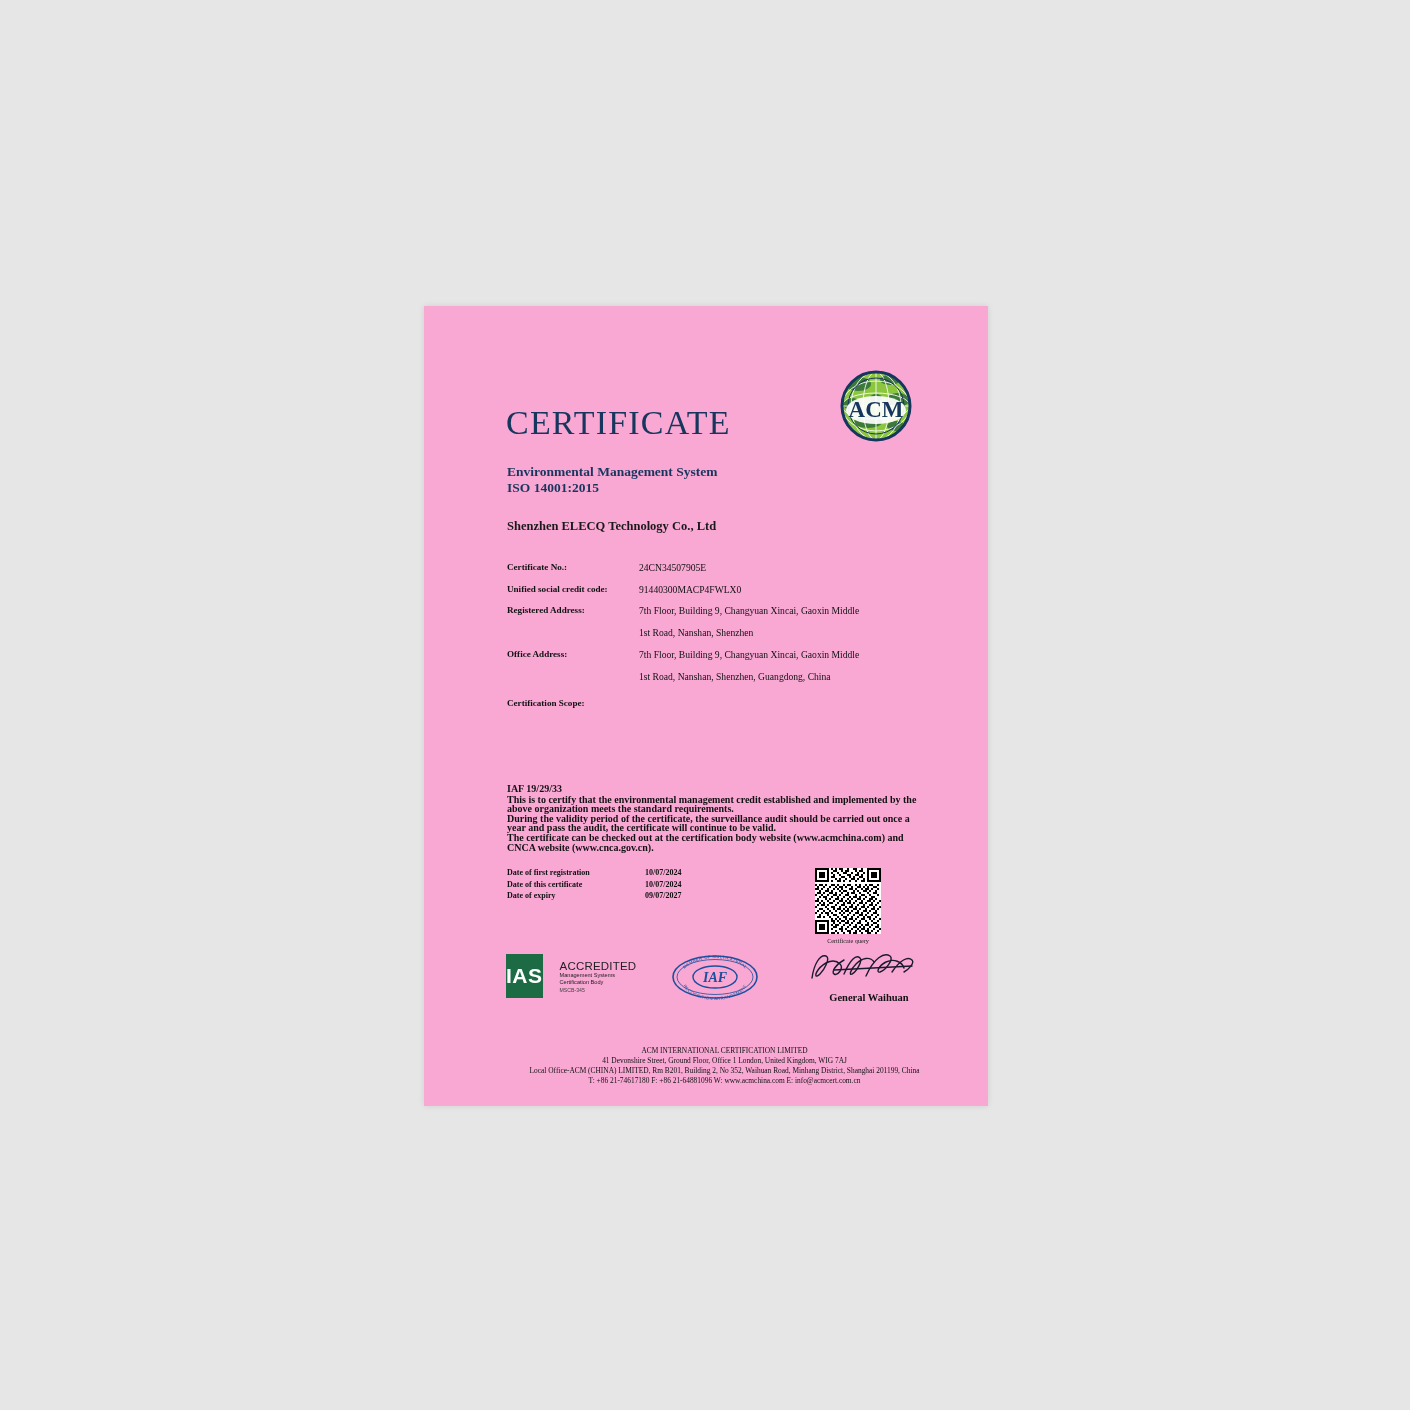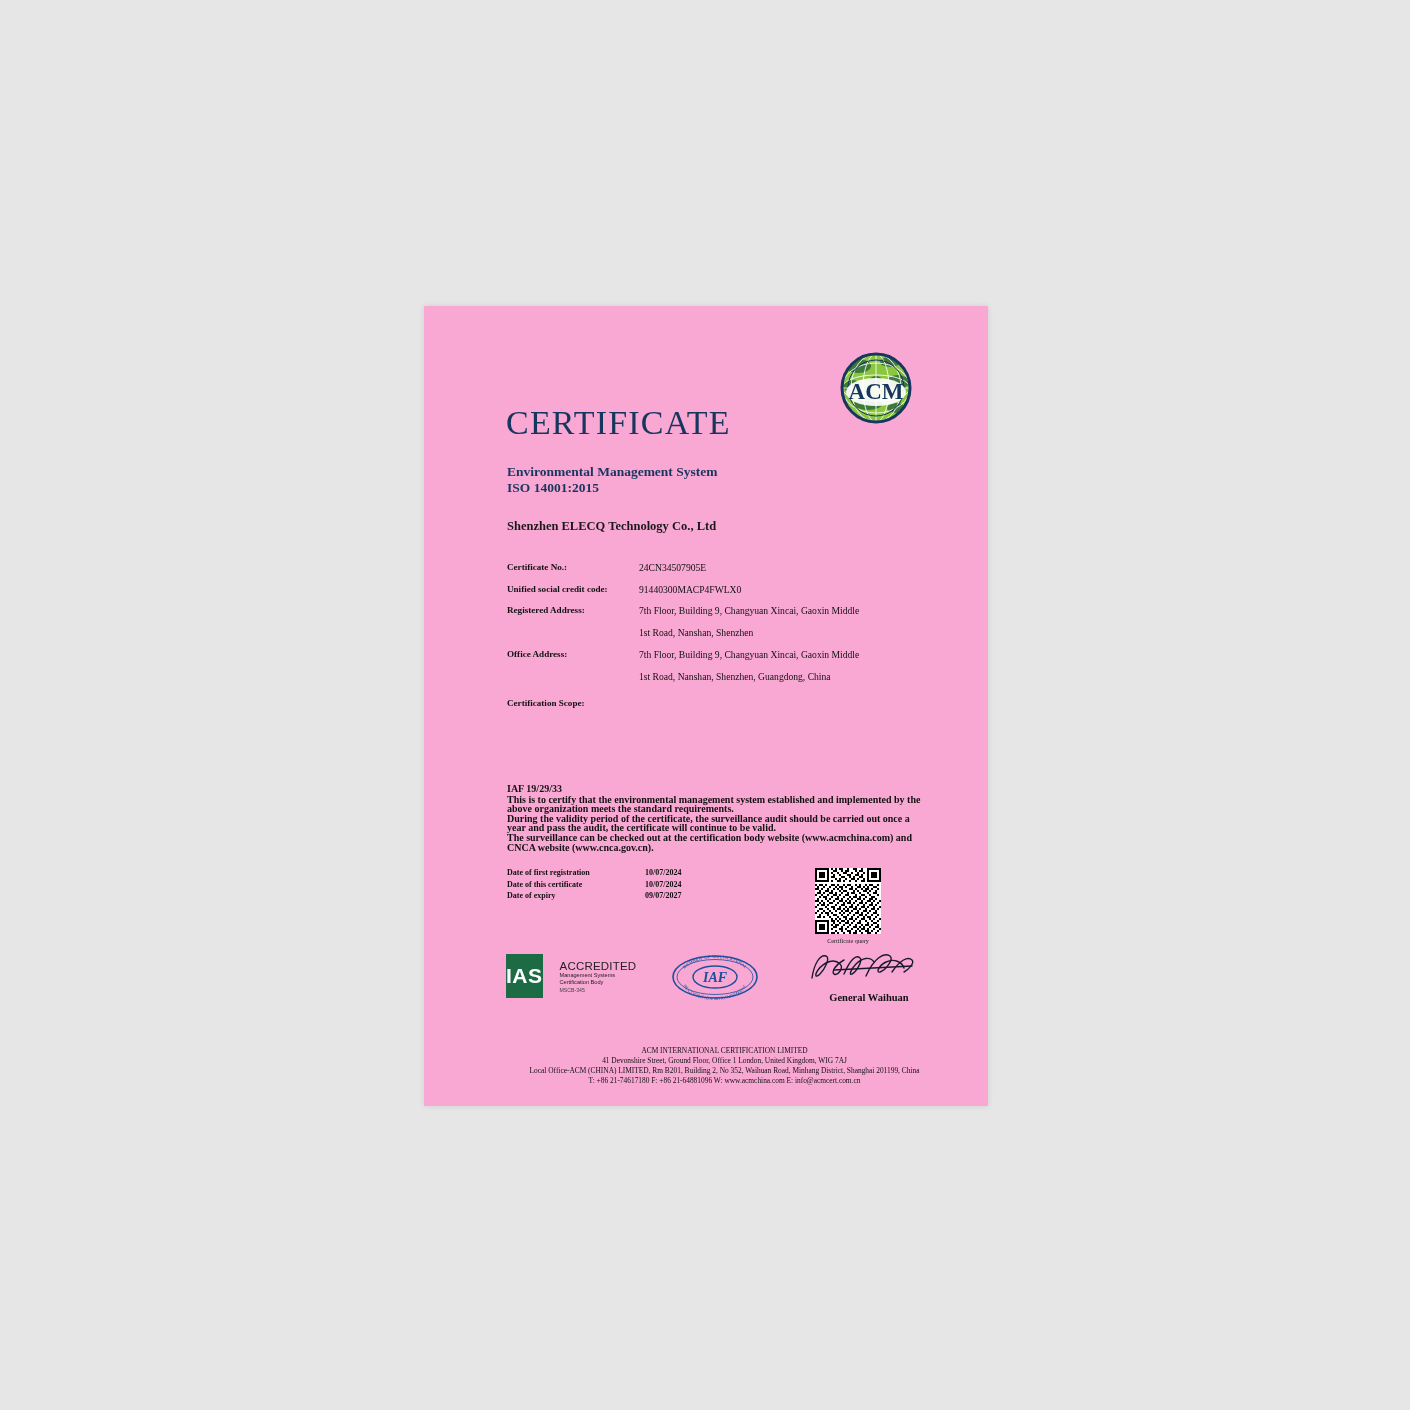--- a/index.html
+++ b/index.html
@@ -34,21 +34,21 @@
     top: 98px;
     font-family: "Liberation Serif", serif;
     font-size: 34px;
     letter-spacing: 1.2px;
     color: #17365d;
     font-weight: 400;
   }
   .acm-logo {
     position: absolute;
     left: 404px;
-    top: 36px;
+    top: 54px;
     width: 96px;
     height: 96px;
   }
   .acm-logo svg { display:block; }
 
   .std-block {
     position: absolute;
     left: 83px;
     top: 158px;
     color: #17365d;
@@ -299,23 +299,23 @@
       </div>
 
       <div class="detail-row scope-row">
         <div class="detail-label">Certification Scope:</div>
       </div>
 
     </div>
 
     <div class="statement">
       <p class="iaf-code">IAF 19/29/33</p>
-      <p>This is to certify that the environmental management system established and implemented by the above organization meets the standard requirements.</p>
+      <p>This is to certify that the environmental management credit established and implemented by the above organization meets the standard requirements.</p>
       <p>During the validity period of the certificate, the surveillance audit should be carried out once a year and pass the audit, the certificate will continue to be valid.</p>
-      <p>The surveillance can be checked out at the certification body website (www.acmchina.com) and CNCA website (www.cnca.gov.cn).</p>
+      <p>The certificate can be checked out at the certification body website (www.acmchina.com) and CNCA website (www.cnca.gov.cn).</p>
     </div>
 
     <div class="dates">
       <div class="date-row">
         <div class="date-label">Date of first registration</div>
         <div class="date-value">10/07/2024</div>
       </div>
       <div class="date-row">
         <div class="date-label">Date of this certificate</div>
         <div class="date-value">10/07/2024</div>

